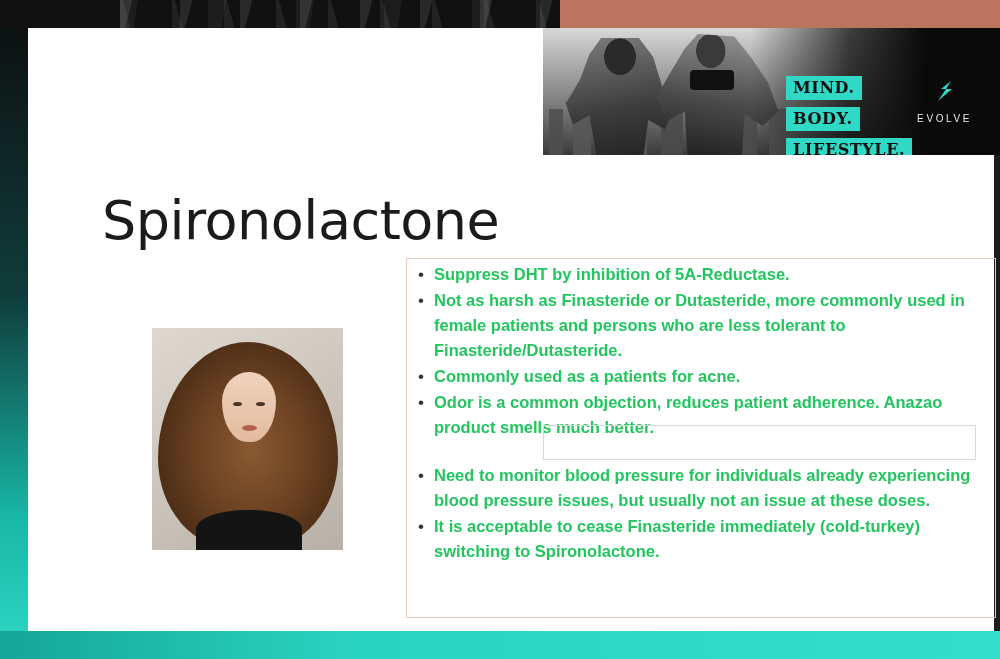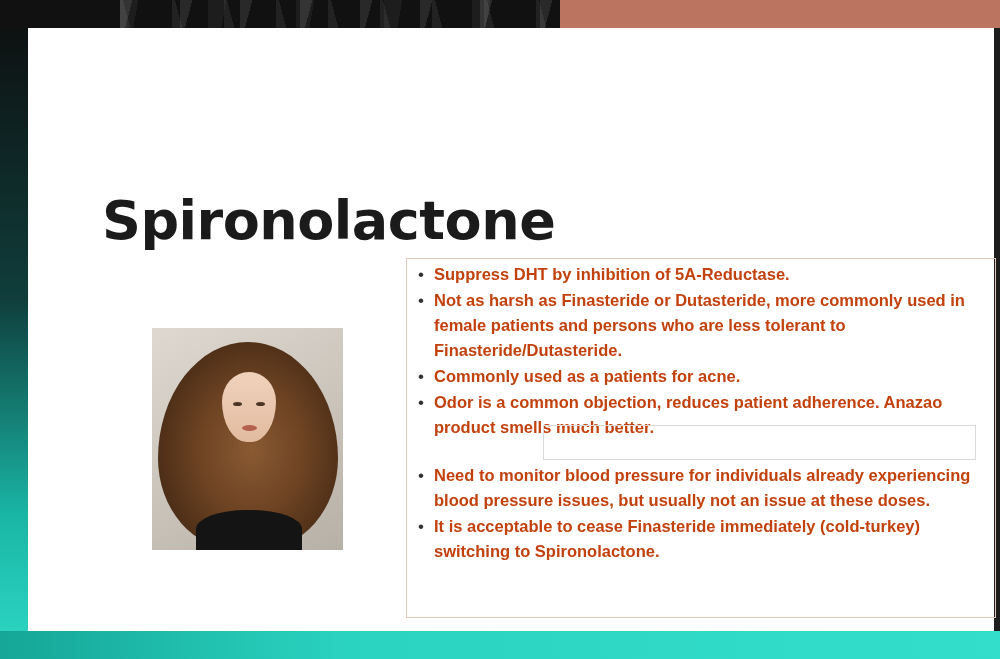--- a/index.html
+++ b/index.html
@@ -169,21 +169,21 @@
 
   
   .title {
     position: absolute;
     left: 102px;
     top: 193px;
     font-size: 54px;
     line-height: 1.05;
     color: #1b1b1b;
     font-family: "DejaVu Sans", sans-serif;
-    font-weight: 700;
+    font-weight: 400;
     letter-spacing: -0.5px;
   }
 
   
   .photo {
     position: absolute;
     left: 152px;
     top: 328px;
     width: 191px;
     height: 222px;
@@ -261,21 +261,21 @@
     line-height: 25px;
     text-align: left;
     padding-left: 4px;
     box-sizing: border-box;
   }
   .bullet .txt {
     flex: 1 1 auto;
     font-size: 16.5px;
     line-height: 25px;
     font-weight: bold;
-    color: #c2410c;
+    color: #22c55e;
     font-family: "Liberation Sans", sans-serif;
   }
   .gap {
     height: 22px;
   }
   .inner-box {
     position: absolute;
     left: 543px;
     top: 425px;
     width: 433px;
@@ -292,20 +292,40 @@
 
   <div class="bg-left-gradient"></div>
   <div class="bg-top-strip"></div>
   <div class="bg-top-facets"></div>
   <div class="bg-top-right-band"></div>
   <div class="bg-bottom-band"></div>
   <div class="bg-right-edge"></div>
 
   <div class="canvas"></div>
 
+  <div class="banner">
+    <div class="sky"></div>
+    <div class="skyline"></div>
+    <div class="figure-a"></div>
+    <div class="figure-b"></div>
+    <div class="fade-right"></div>
+
+    <div class="banner-words">
+      <span class="banner-word">MIND.</span><br>
+      <span class="banner-word">BODY.</span><br>
+      <span class="banner-word">LIFESTYLE.</span>
+    </div>
+
+    <div class="banner-logo">
+      <svg class="mark" viewBox="0 0 20 22">
+        <path d="M16 1 L6 9 L11 9 L3 21 L17 9 L11 9 Z" fill="#2fd9c6"></path>
+      </svg>
+      <span class="brand">EVOLVE</span>
+    </div>
+  </div>
 
   <div class="title">Spironolactone</div>
 
   <div class="photo">
     <div class="bgwall"></div>
     <div class="hair"></div>
     <div class="face"></div>
     <div class="eye-l"></div>
     <div class="eye-r"></div>
     <div class="lips"></div>

